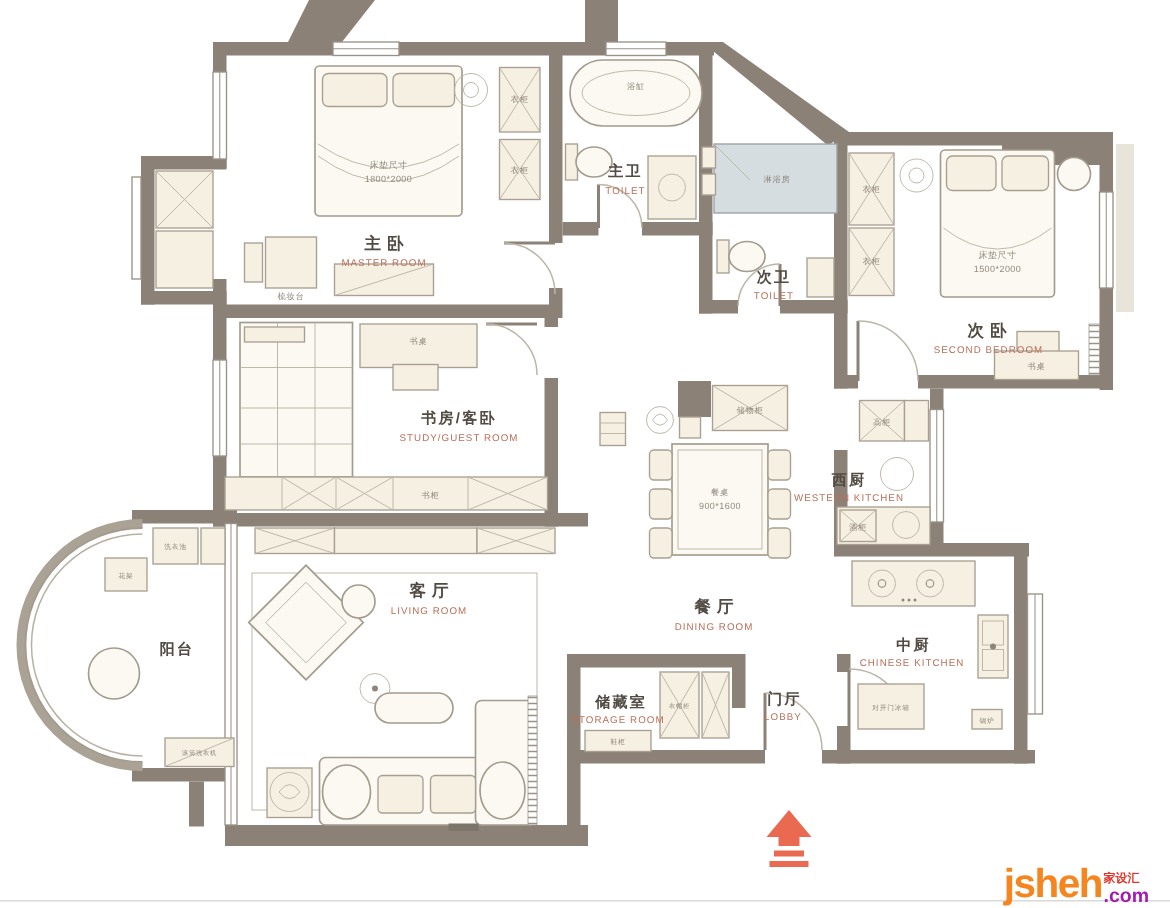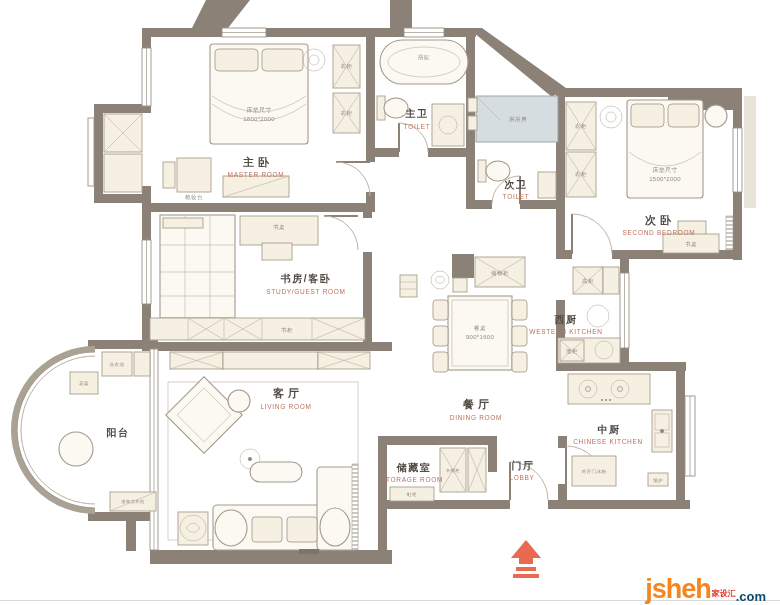--- a/index.html
+++ b/index.html
@@ -18,23 +18,23 @@
   .shower{fill:#d6dde1;stroke:#9aa0a4;stroke-width:0.9;}
   .zh{font-size:11px;fill:#514b44;letter-spacing:4px;text-anchor:middle;font-weight:600;}
   .zhs{font-size:10px;fill:#514b44;letter-spacing:1.5px;text-anchor:middle;font-weight:600;}
   .en{font-size:6.5px;fill:#bb6f58;letter-spacing:0.7px;text-anchor:middle;}
   .tt{font-size:5.5px;fill:#8e867a;text-anchor:middle;letter-spacing:0.5px;}
   .dim{font-size:6px;fill:#938b7f;text-anchor:middle;letter-spacing:0.3px;}
   .arrow{fill:#e96a50;}
   #divider{position:absolute;left:0;bottom:4px;width:780px;height:1px;background:#d9d9d9;}
   #logo{position:absolute;right:14px;bottom:2px;display:flex;align-items:flex-end;line-height:1;text-align:center;}
   #logo .main{color:#f5861f;font-weight:bold;font-size:27px;letter-spacing:-1px;}
-  #logo .stack{display:flex;flex-direction:row;align-items:flex-start;margin-left:1px;}
+  #logo .stack{display:flex;flex-direction:column;align-items:flex-start;margin-left:1px;}
   #logo .badge{color:#e2362b;font-size:8px;font-weight:bold;letter-spacing:0;}
-  #logo .tld{color:#0c4a6e;font-size:13px;font-weight:bold;}
+  #logo .tld{color:#a21caf;font-size:13px;font-weight:bold;}
 </style>
 </head>
 <body>
 
 <div id="stage">
 <svg width="780" height="605" viewBox="0 0 780 605">
   <defs>
     <pattern id="hatch" width="4" height="4" patternUnits="userSpaceOnUse">
       <rect width="4" height="4" fill="#ffffff"></rect>
       <line x1="0" y1="1" x2="4" y2="1" stroke="#9a9287" stroke-width="1"></line>

